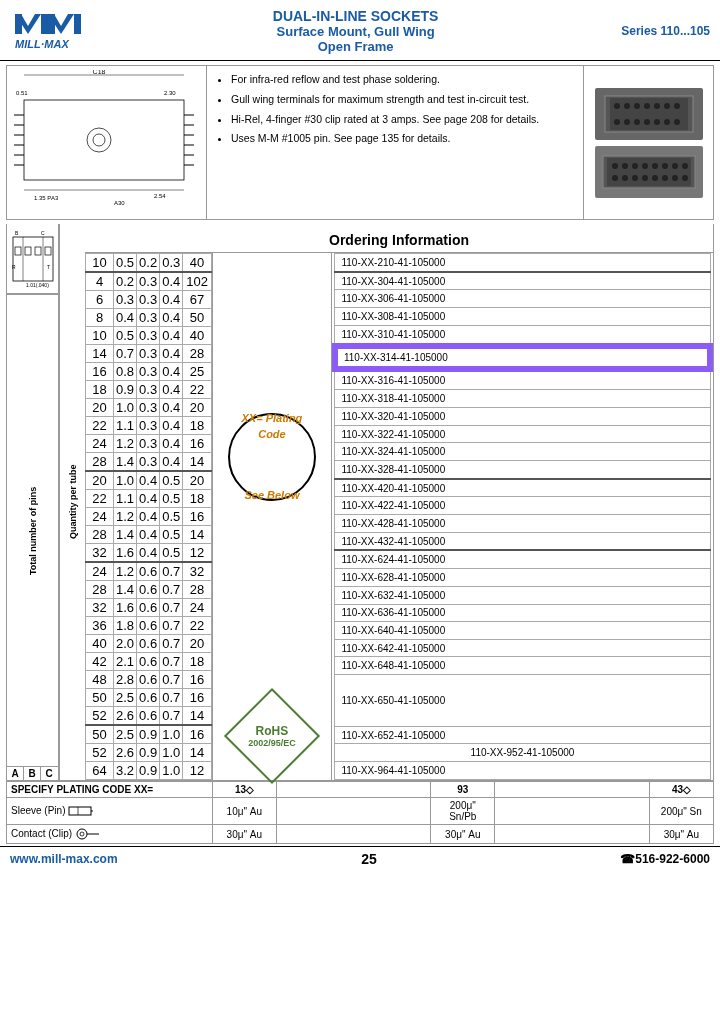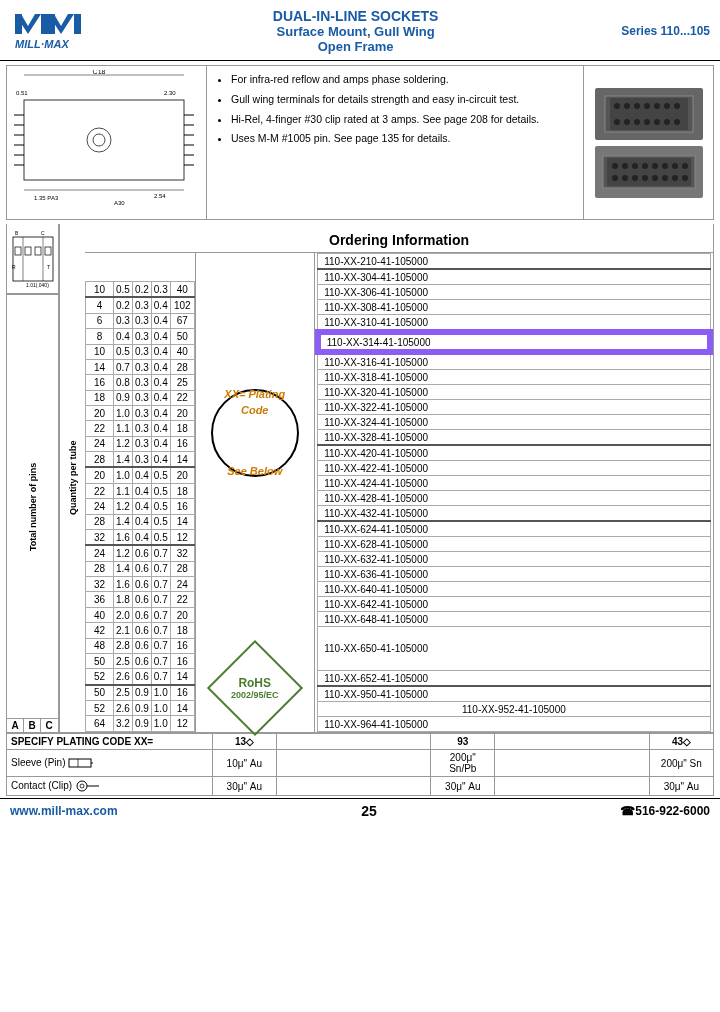--- a/index.html
+++ b/index.html
@@ -178,22 +178,22 @@
       <circle cx="85" cy="70" r="12" fill="none" stroke="#000" stroke-width="0.7"></circle>
       <circle cx="85" cy="70" r="6" fill="none" stroke="#000" stroke-width="0.7"></circle>
 
       <text x="2" y="25" font-size="6">0.51</text>
       <text x="150" y="25" font-size="6">2.30</text>
     </svg>
   </div>
 
   <div class="bullets-area">
     <ul>
-      <li>For infra-red reflow and amps phase soldering.</li>
-      <li>Gull wing terminals for details strength and easy in-circuit test.</li>
+      <li>For infra-red reflow and test phase soldering.</li>
+      <li>Gull wing terminals for maximum strength and test in-circuit test.</li>
       <li>Hi-Rel, 4-finger #30 clip rated at 3 amps. See page 208 for details.</li>
       <li>Uses M-M #1005 pin. See page 135 for details.</li>
     </ul>
   </div>
 
   <div class="photo-area">
 
     <svg width="108" height="52">
       <rect width="108" height="52" fill="#666" rx="2"></rect>
 
@@ -280,21 +280,21 @@
   <div style="writing-mode:vertical-rl;transform:rotate(180deg);font-size:9px;font-weight:bold;text-align:center;padding:2px;width:26px;border-right:1px solid #999;display:flex;align-items:center;justify-content:center;">
     Quantity per tube
   </div>
 
   <div style="flex:1;">
 
     <div style="text-align:center;font-size:14px;font-weight:bold;padding:8px 0 4px 0;border-bottom:1px solid #999;">Ordering Information</div>
 
     <div style="display:flex;">
 
-      <table style="border-collapse:collapse;font-size:10px;width:auto;margin-top:28px;">
+      <table style="border-collapse:collapse;font-size:13px;width:auto;">
         <tbody id="dim-tbody">
         <tr style="border-top: 1px solid rgb(170, 170, 170);">
       <td style="border:1px solid #aaa;text-align:center;padding:1px 3px;min-width:28px;">10</td>
       <td style="border:1px solid #aaa;text-align:center;padding:1px 2px;min-width:17px;">0.5</td>
       <td style="border:1px solid #aaa;text-align:center;padding:1px 2px;min-width:17px;">0.2</td>
       <td style="border:1px solid #aaa;text-align:center;padding:1px 2px;min-width:16px;">0.3</td>
       <td style="border:1px solid #aaa;text-align:center;padding:1px 3px;min-width:24px;">40</td>
     </tr>
             <tr style="border-top: 2px solid rgb(85, 85, 85);">
       <td style="border:1px solid #aaa;text-align:center;padding:1px 3px;min-width:28px;border-top:2px solid #555;">4</td>
@@ -551,23 +551,20 @@
             <tr>
       <td style="border:1px solid #aaa;text-align:left;padding:1.5px 6px;font-size:10px;">110-XX-328-41-105000</td>
     </tr>
             <tr>
       <td style="border:1px solid #aaa;text-align:left;padding:1.5px 6px;font-size:10px;border-top:2px solid #555;">110-XX-420-41-105000</td>
     </tr>
             <tr>
       <td style="border:1px solid #aaa;text-align:left;padding:1.5px 6px;font-size:10px;">110-XX-422-41-105000</td>
     </tr>
             <tr>
-      <td style="border:1px solid #aaa;text-align:left;padding:1.5px 6px;font-size:10px;">110-XX-424-41-105000</td>
-    </tr>
-            <tr>
       <td style="border:1px solid #aaa;text-align:left;padding:1.5px 6px;font-size:10px;">110-XX-428-41-105000</td>
     </tr>
             <tr>
       <td style="border:1px solid #aaa;text-align:left;padding:1.5px 6px;font-size:10px;">110-XX-432-41-105000</td>
     </tr>
             <tr>
       <td style="border:1px solid #aaa;text-align:left;padding:1.5px 6px;font-size:10px;border-top:2px solid #555;">110-XX-624-41-105000</td>
     </tr>
             <tr>
       <td style="border:1px solid #aaa;text-align:left;padding:1.5px 6px;font-size:10px;">110-XX-628-41-105000</td>
@@ -585,23 +582,20 @@
       <td style="border:1px solid #aaa;text-align:left;padding:1.5px 6px;font-size:10px;">110-XX-642-41-105000</td>
     </tr>
             <tr>
       <td style="border:1px solid #aaa;text-align:left;padding:1.5px 6px;font-size:10px;">110-XX-648-41-105000</td>
     </tr>
             <tr>
       <td style="border:1px solid #aaa;text-align:left;padding:16px 6px;font-size:10px;">110-XX-650-41-105000</td>
     </tr>
             <tr>
       <td style="border:1px solid #aaa;text-align:left;padding:1.5px 6px;font-size:10px;">110-XX-652-41-105000</td>
-    </tr>
-            <tr>
-      <td style="border:1px solid #aaa;text-align:left;padding:1.5px 6px;font-size:10px;border-top:2px solid #555;">110-XX-950-41-105000</td>
     </tr>
             <tr>
       <td style="border:1px solid #aaa;text-align:center;padding:1.5px 6px;font-size:10px;">110-XX-952-41-105000</td>
     </tr>
             <tr>
       <td style="border:1px solid #aaa;text-align:left;padding:1.5px 6px;font-size:10px;">110-XX-964-41-105000</td>
     </tr>
           </tbody>
       </table>
     </div>

